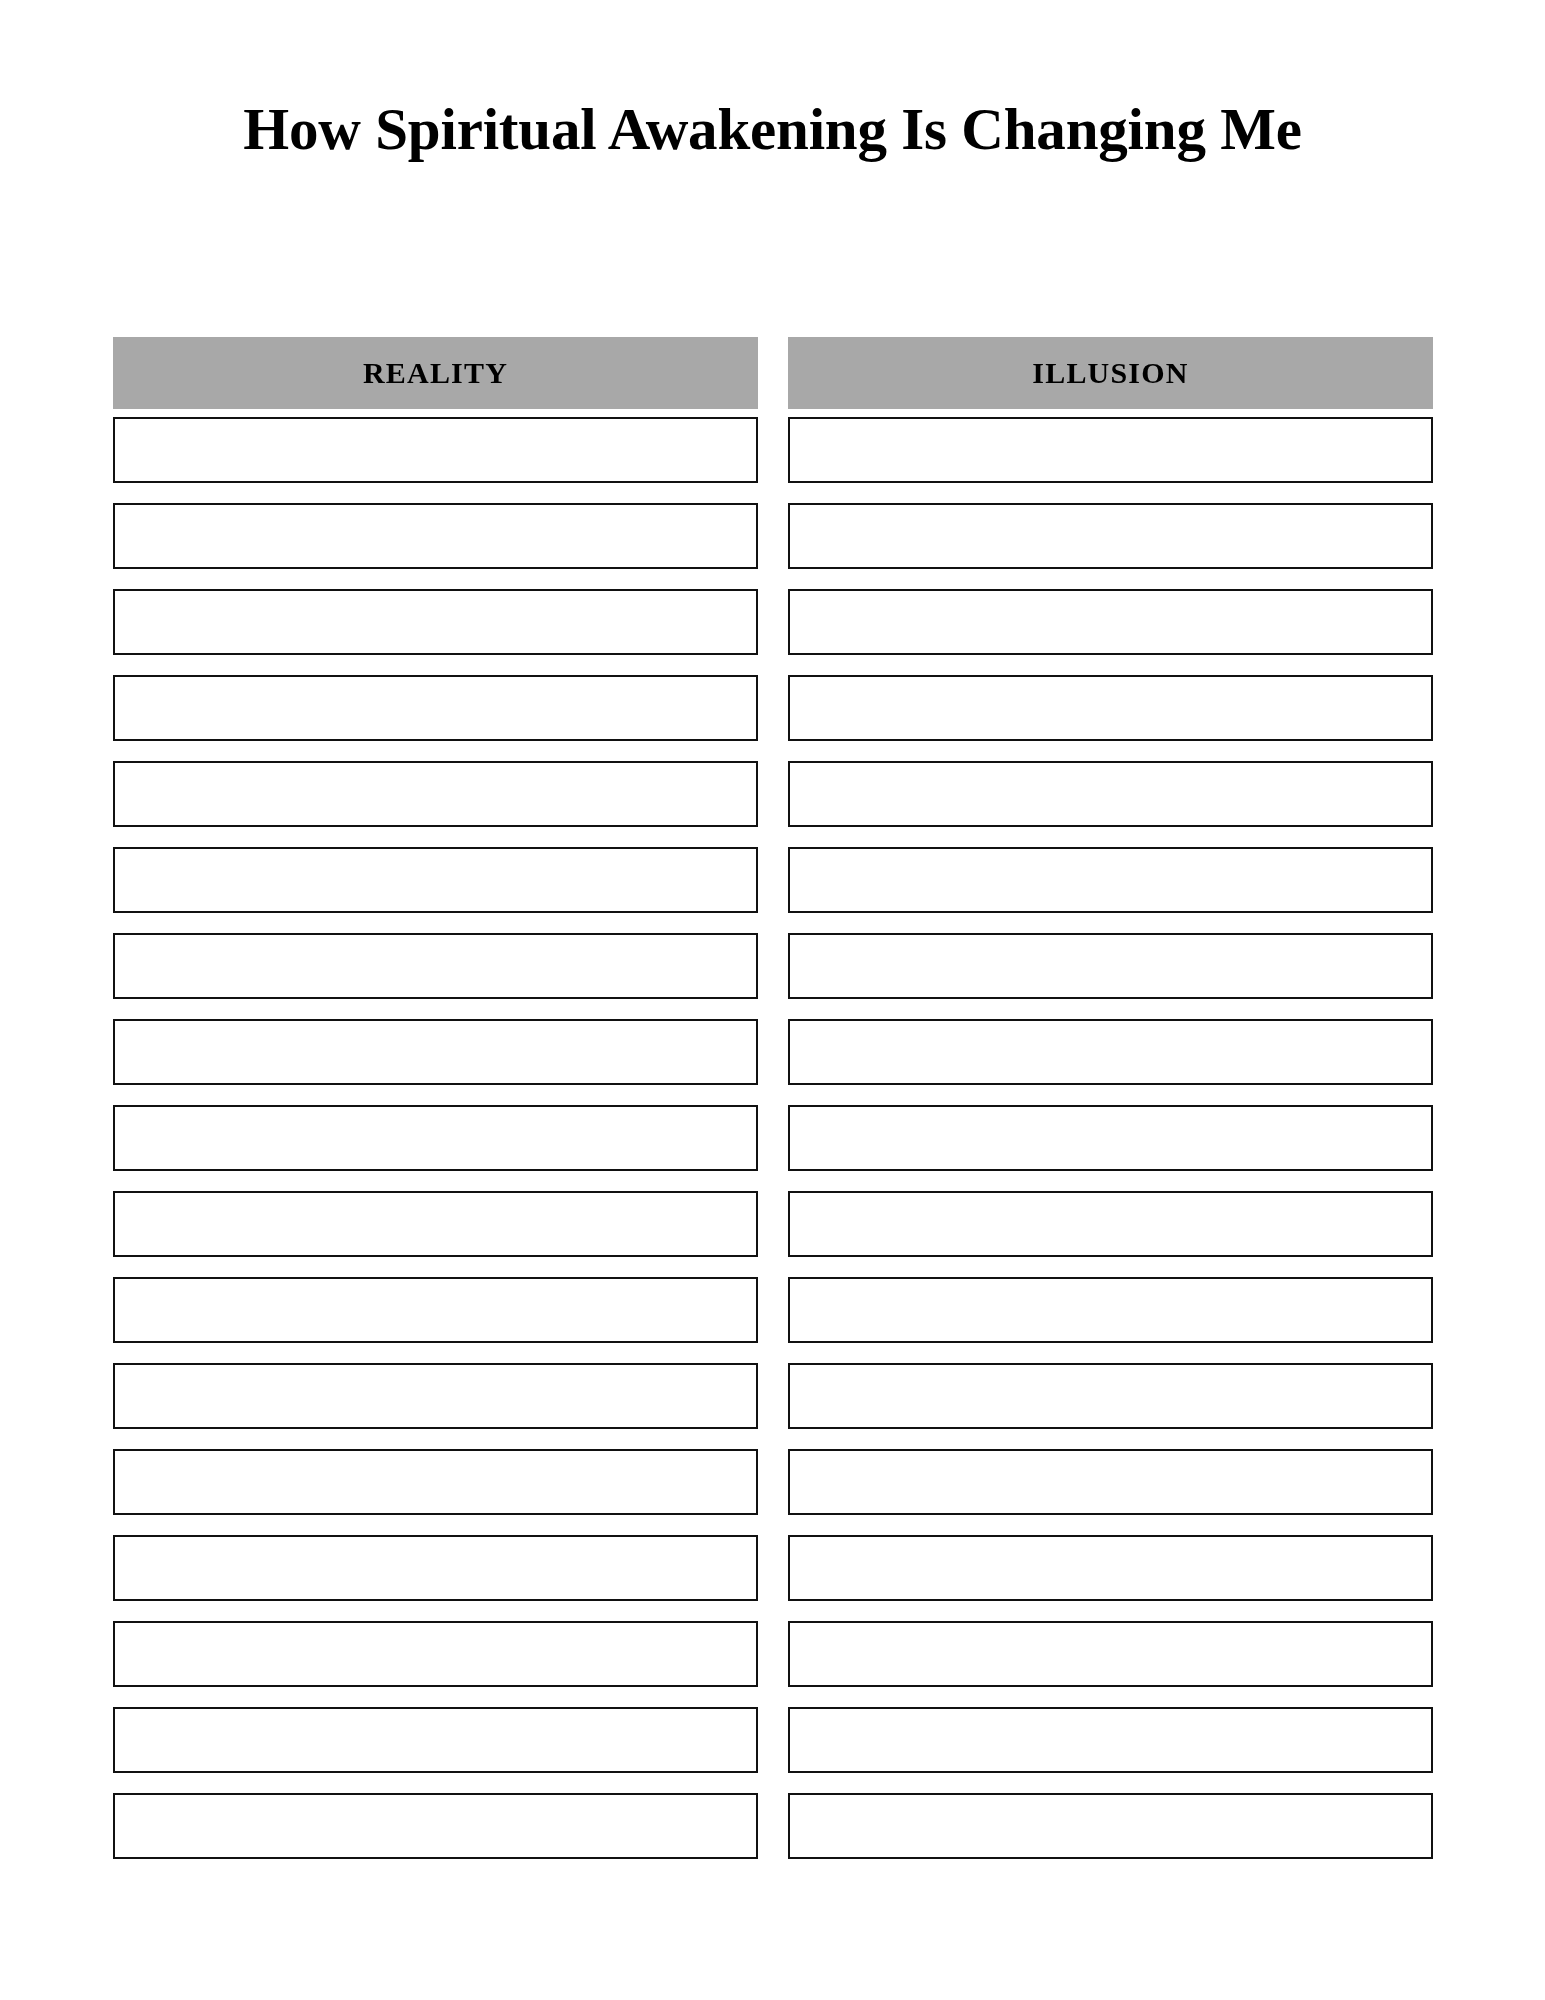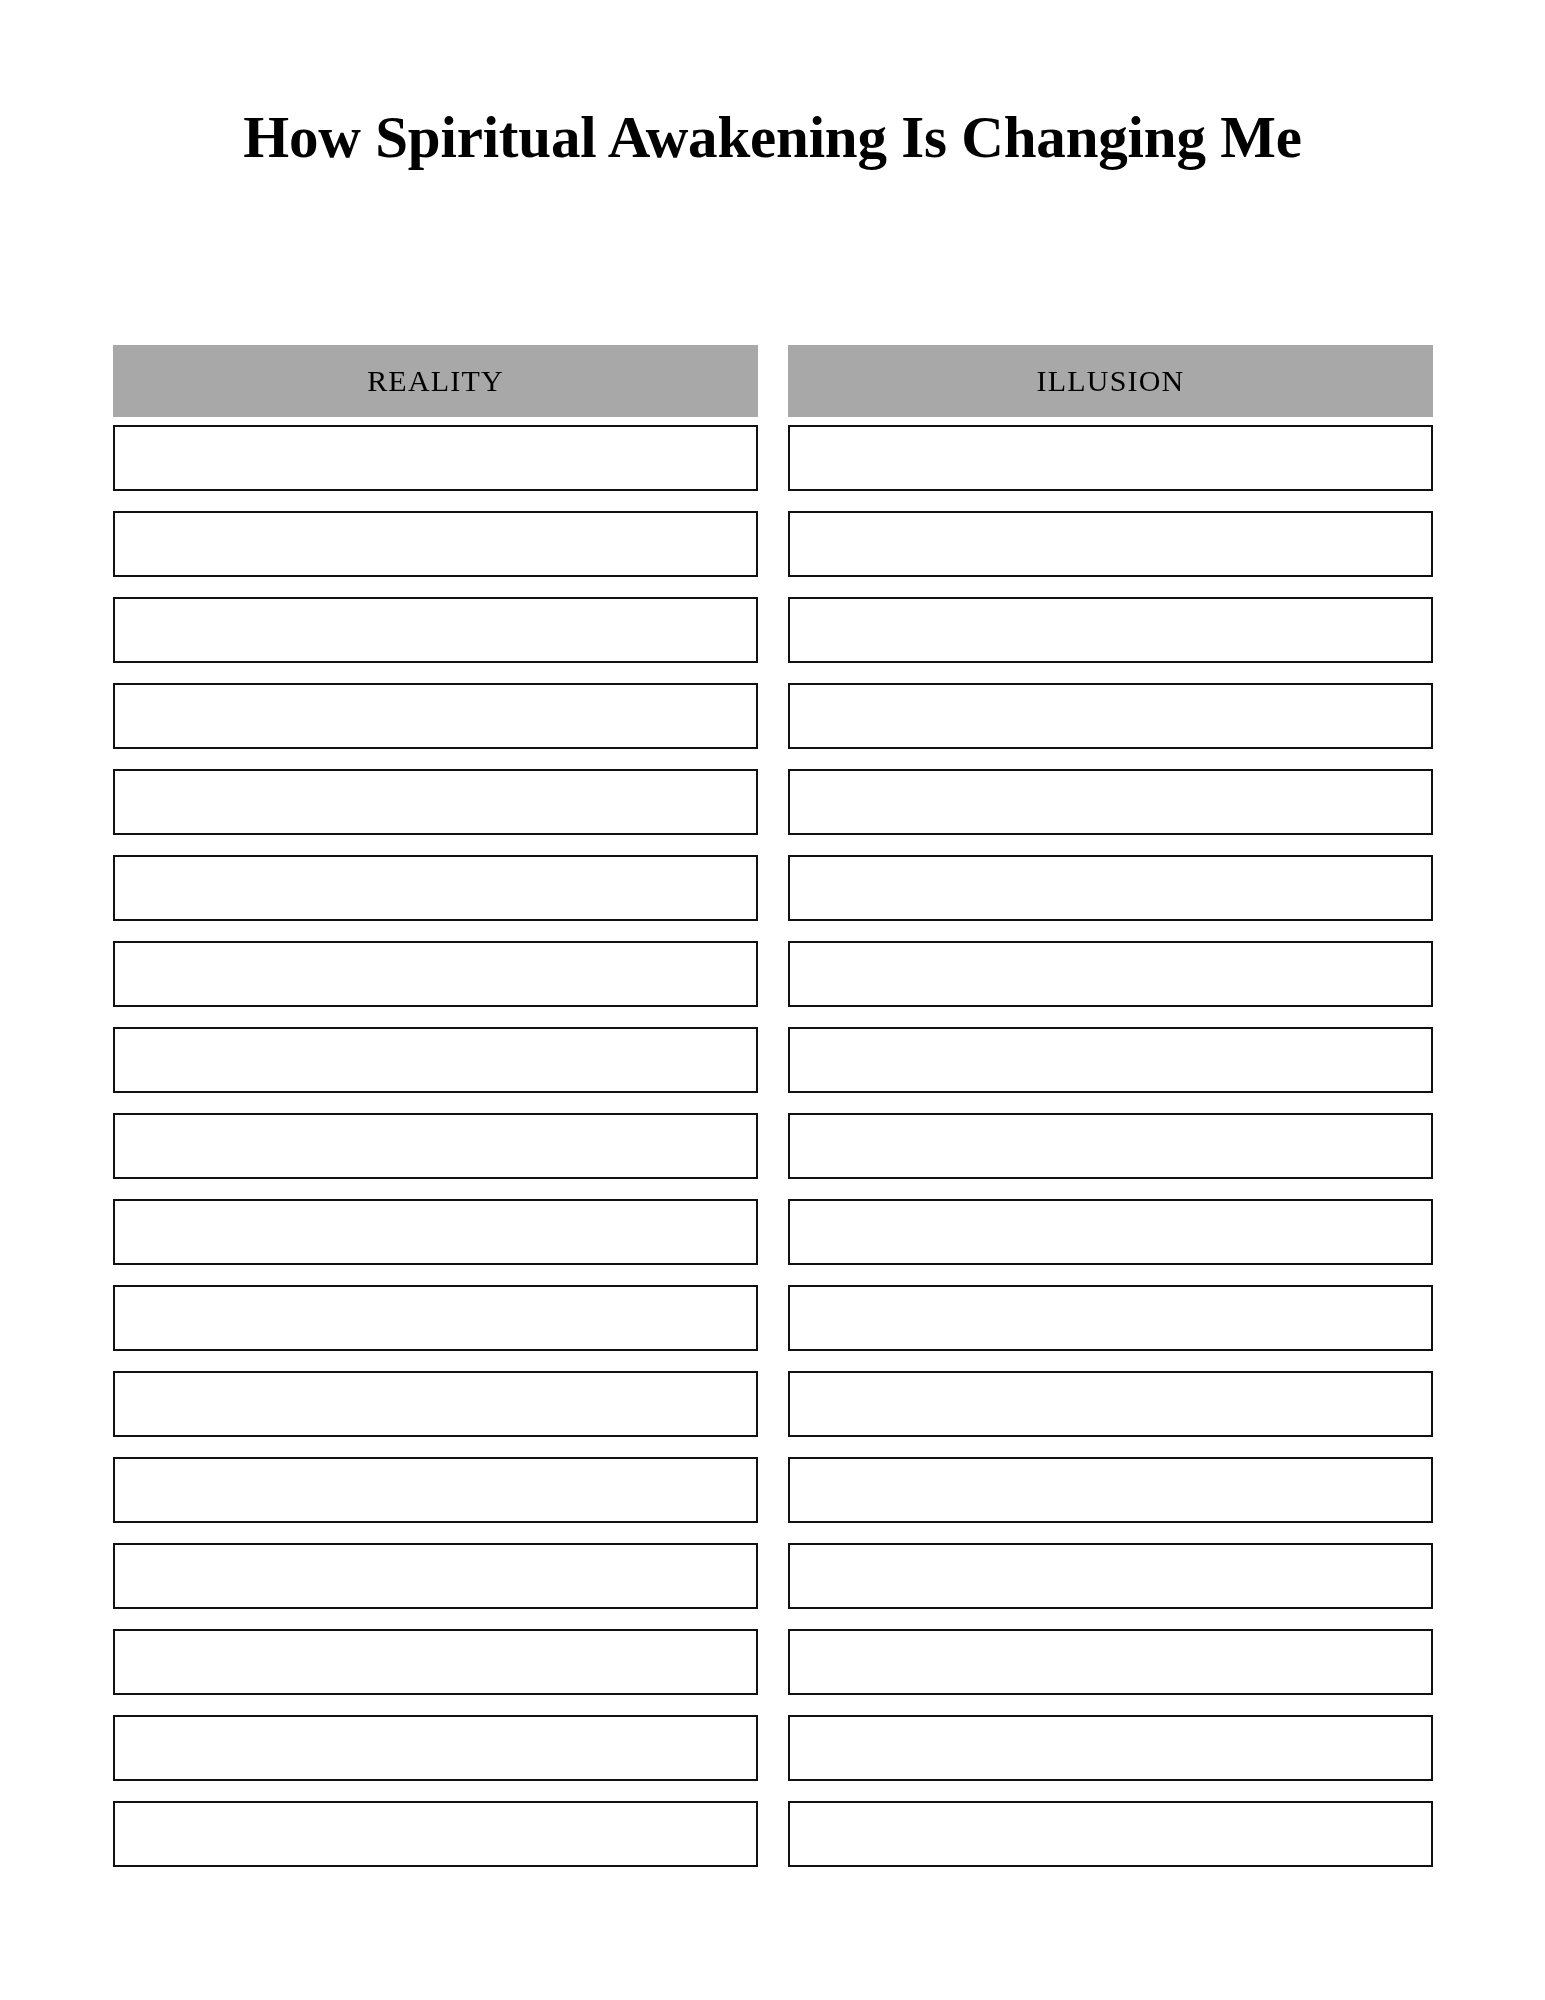--- a/index.html
+++ b/index.html
@@ -15,21 +15,20 @@
     color: #000000;
     overflow: hidden;
   }
 
   .page {
     position: absolute;
     left: 0; top: 0;
     width: 1545px;
     height: 1434px;
     background: #ffffff;
-    margin-top: 8px;
   }
 
   .page-title {
     position: absolute;
     left: 0;
     top: 96px;
     width: 1545px;
     text-align: center;
     font-family: "Liberation Serif", "DejaVu Serif", serif;
     font-weight: bold;
@@ -73,21 +72,21 @@
     height: 72px;
     background: #a8a8a8;
     display: flex;
     align-items: center;
     justify-content: center;
     box-sizing: border-box;
   }
 
   .column-header-label {
     font-family: "Liberation Serif", "DejaVu Serif", serif;
-    font-weight: normal;
+    font-weight: bold;
     font-size: 30px;
     letter-spacing: 1.2px;
     color: #000000;
   }
 
   .entry-list {
     margin-top: 8px;
     display: flex;
     flex-direction: column;
   }

